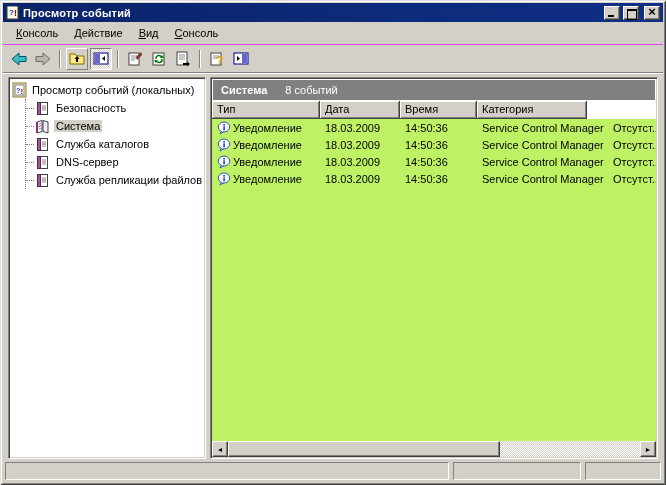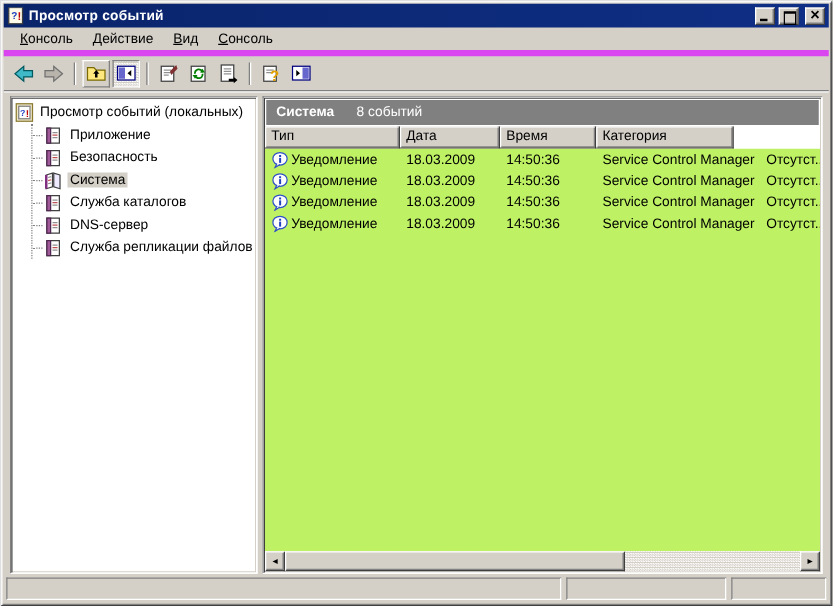--- a/index.html
+++ b/index.html
@@ -35,21 +35,21 @@
   }
   .tbtn.min::after { content:""; position:absolute; left:3px; bottom:2px; width:6px; height:2px; background:#000; }
   .tbtn.max::after { content:""; position:absolute; left:3px; top:2px; width:8px; height:8px; border:1px solid #000; border-top-width:2px; }
   .tbtn.close { margin-left:2px; font-weight:bold; font-size:10px; line-height:10px; }
   .tbtn.close::after { content:"\00d7"; font-size:13px; margin-top:-2px; }
   
   .menubar {
     height:23px; flex:0 0 23px;
     display:flex; align-items:center;
     padding-left:5px;
-    border-bottom:5px solid #d946ef;
+    border-bottom:1px solid #d946ef;
     box-shadow: 0 1px 0 #d4d0c8;
   }
   .menu-item { padding:3px 8px; }
   .menu-item .u { text-decoration:underline; }
   
   .toolbar {
     height:28px; flex:0 0 28px;
     display:flex; align-items:center;
     padding-left:5px; gap:2px;
     border-bottom:1px solid #808080;
@@ -232,32 +232,20 @@
           <svg width="16" height="16" viewBox="0 0 16 16">
             <rect x="1" y="1" width="13" height="14" fill="#efe7c8" stroke="#8a7a30"></rect>
             <rect x="3" y="3" width="9" height="10" fill="#fff" stroke="#808080"></rect>
             <text x="4" y="11" font-size="7" font-weight="bold" fill="#2040c0" font-family="Liberation Sans,sans-serif">?</text>
             <text x="8.5" y="11.5" font-size="8" font-weight="bold" fill="#c00000" font-family="Liberation Sans,sans-serif">!</text>
           </svg>
         </span>
         <span class="lbl">Просмотр событий (локальных)</span>
       </div>
       <div class="tree-children">
-        <div class="tree-item">
-          <span>
-              <svg width="15" height="15" viewBox="0 0 15 15">
-                <rect x="2.5" y="1.5" width="10" height="12" fill="#fff" stroke="#404040"></rect>
-                <rect x="2.5" y="1.5" width="3" height="12" fill="#a05a9a" stroke="#502850"></rect>
-                <line x1="7" y1="5" x2="11" y2="5" stroke="#909090"></line>
-                <line x1="7" y1="7" x2="11" y2="7" stroke="#c05050"></line>
-                <line x1="7" y1="9" x2="11" y2="9" stroke="#909090"></line>
-              </svg>
-            </span>
-          <span class="lbl">Приложение</span>
-        </div>
         <div class="tree-item">
           <span>
               <svg width="15" height="15" viewBox="0 0 15 15">
                 <rect x="2.5" y="1.5" width="10" height="12" fill="#fff" stroke="#404040"></rect>
                 <rect x="2.5" y="1.5" width="3" height="12" fill="#a05a9a" stroke="#502850"></rect>
                 <line x1="7" y1="5" x2="11" y2="5" stroke="#909090"></line>
                 <line x1="7" y1="7" x2="11" y2="7" stroke="#c05050"></line>
                 <line x1="7" y1="9" x2="11" y2="9" stroke="#909090"></line>
               </svg>
             </span>

